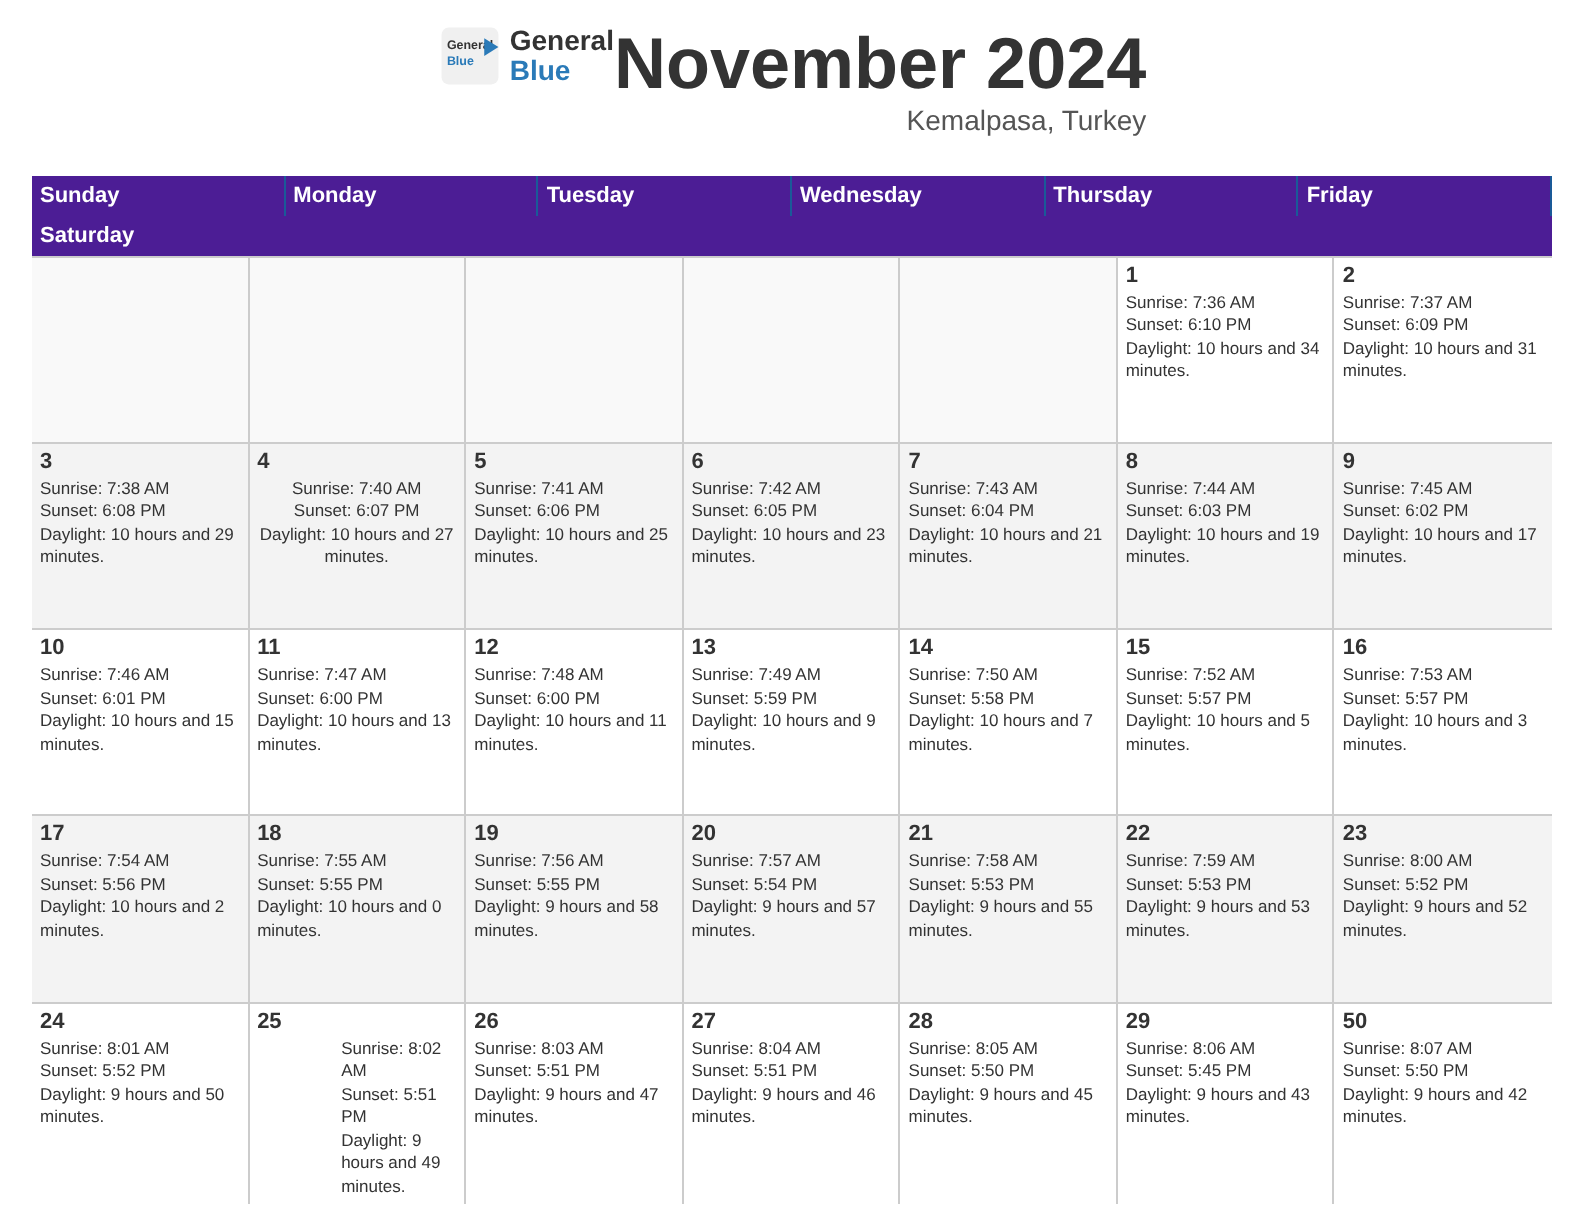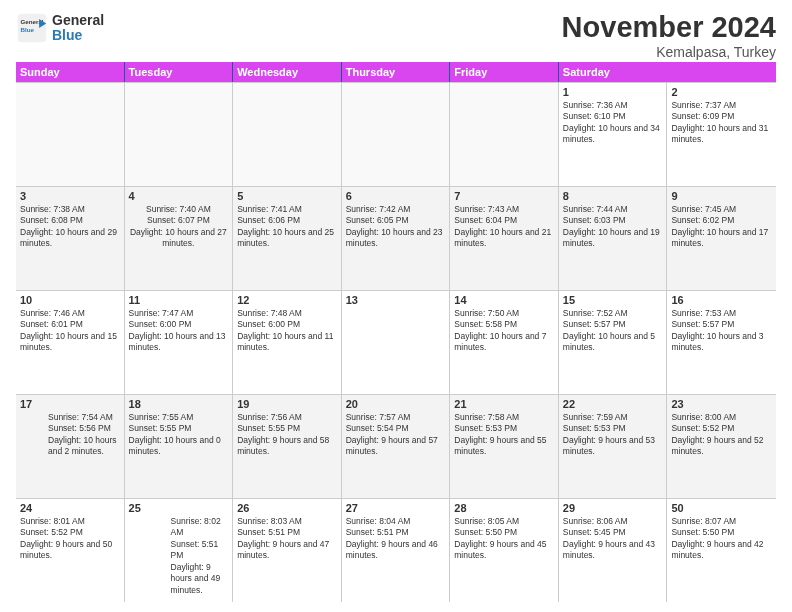--- a/index.html
+++ b/index.html
@@ -12,23 +12,23 @@
     }
     .page {
       width: 792px;
       height: 612px;
       padding: 12px 16px 10px 16px;
       display: flex;
       flex-direction: column;
     }
     .header {
       display: flex;
-      justify-content: space-between;
+      justify-content: center;
       align-items: flex-start;
-      margin-bottom: 2px;
+      margin-bottom: 20px;
     }
     .logo {
       display: flex;
       align-items: center;
       gap: 4px;
     }
     .logo-text {
       display: flex;
       flex-direction: column;
       line-height: 1.1;
@@ -44,38 +44,38 @@
       color: #2a7ab8;
     }
     .logo-icon {
       width: 32px;
       height: 32px;
     }
     .title-block {
       text-align: right;
     }
     .month-title {
-      font-size: 29px;
+      font-size: 36px;
       font-weight: bold;
       color: #333;
       line-height: 1.1;
     }
     .location {
       font-size: 14px;
       color: #555;
     }
     .calendar {
       flex: 1;
       display: flex;
       flex-direction: column;
     }
     .cal-header {
       display: grid;
-      grid-template-columns: repeat(7, 1fr);
-      background: #d946ef;
+      grid-template-columns: repeat(6, 1fr);
+      background: #4c1d95;
     }
     .cal-header-cell {
       color: #fff;
       font-size: 11px;
       font-weight: bold;
       padding: 4px 4px;
       text-align: left;
       border-right: 1px solid #1a5a98;
     }
     .cal-header-cell:last-child { border-right: none; }
@@ -138,20 +138,21 @@
     </div>
     <div class="title-block">
       <div class="month-title">November 2024</div>
       <div class="location">Kemalpasa, Turkey</div>
     </div>
   </div>
 
   <div class="calendar">
     <div class="cal-header">
     <div class="cal-header-cell">Sunday</div>
+        <div class="cal-header-cell">Monday</div>
         <div class="cal-header-cell">Tuesday</div>
         <div class="cal-header-cell">Wednesday</div>
         <div class="cal-header-cell">Thursday</div>
         <div class="cal-header-cell">Friday</div>
         <div class="cal-header-cell">Saturday</div>
       </div>
     <div class="cal-body">
     <div class="cal-row border-top-row">
           <div class="cal-cell empty"></div>
           <div class="cal-cell empty"></div>
@@ -229,20 +230,23 @@
 Daylight: 10 hours and 13 minutes.</div>
           </div>
           <div class="cal-cell">
             <div class="day-num">12</div>
             <div class="day-info" style="white-space: pre-line;">Sunrise: 7:48 AM
 Sunset: 6:00 PM
 Daylight: 10 hours and 11 minutes.</div>
           </div>
           <div class="cal-cell">
             <div class="day-num">13</div>
+            <div class="day-info" style="white-space: pre-line;">Sunrise: 7:49 AM
+Sunset: 5:59 PM
+Daylight: 10 hours and 9 minutes.</div>
           </div>
           <div class="cal-cell">
             <div class="day-num">14</div>
             <div class="day-info" style="white-space: pre-line;">Sunrise: 7:50 AM
 Sunset: 5:58 PM
 Daylight: 10 hours and 7 minutes.</div>
           </div>
           <div class="cal-cell">
             <div class="day-num">15</div>
             <div class="day-info" style="white-space: pre-line;">Sunrise: 7:52 AM
@@ -252,21 +256,21 @@
           <div class="cal-cell">
             <div class="day-num">16</div>
             <div class="day-info" style="white-space: pre-line;">Sunrise: 7:53 AM
 Sunset: 5:57 PM
 Daylight: 10 hours and 3 minutes.</div>
           </div>
         </div>
         <div class="cal-row">
           <div class="cal-cell alt">
             <div class="day-num">17</div>
-            <div class="day-info" style="white-space: pre-line; margin-left: 28px;">Sunrise: 7:54 AM
+            <div class="day-info" style="white-space: pre-line;">Sunrise: 7:54 AM
 Sunset: 5:56 PM
 Daylight: 10 hours and 2 minutes.</div>
           </div>
           <div class="cal-cell alt">
             <div class="day-num">18</div>
             <div class="day-info" style="white-space: pre-line;">Sunrise: 7:55 AM
 Sunset: 5:55 PM
 Daylight: 10 hours and 0 minutes.</div>
           </div>
           <div class="cal-cell alt">

